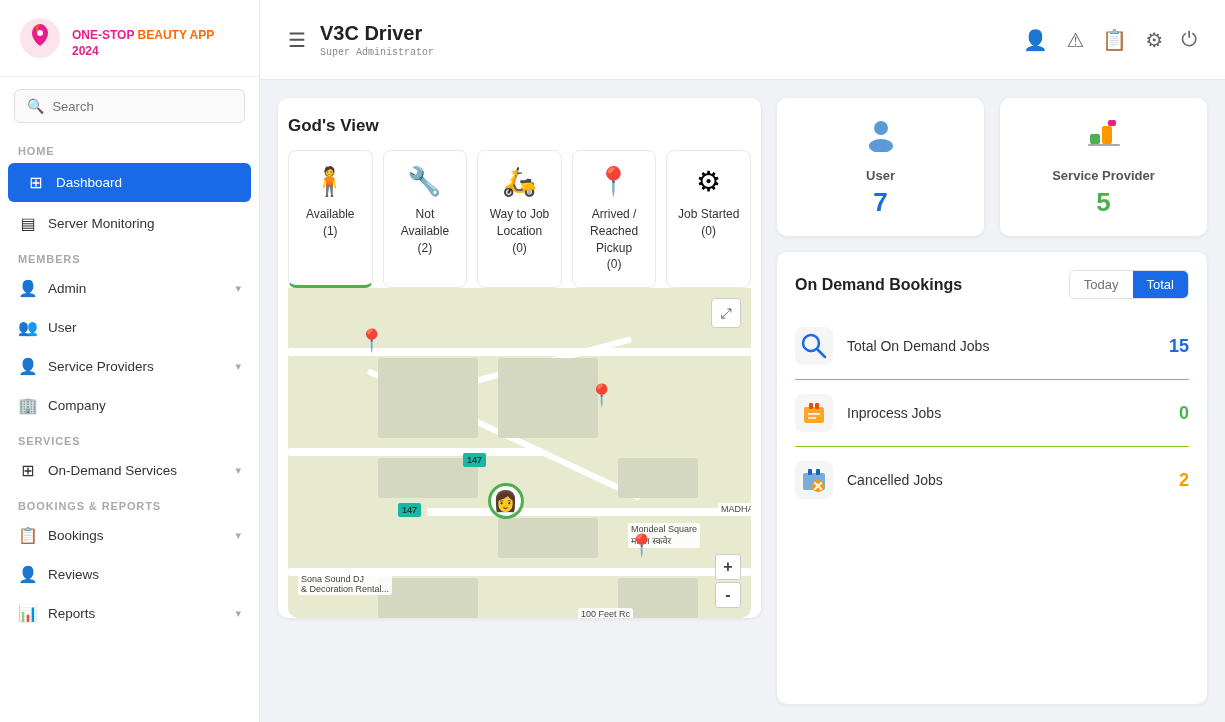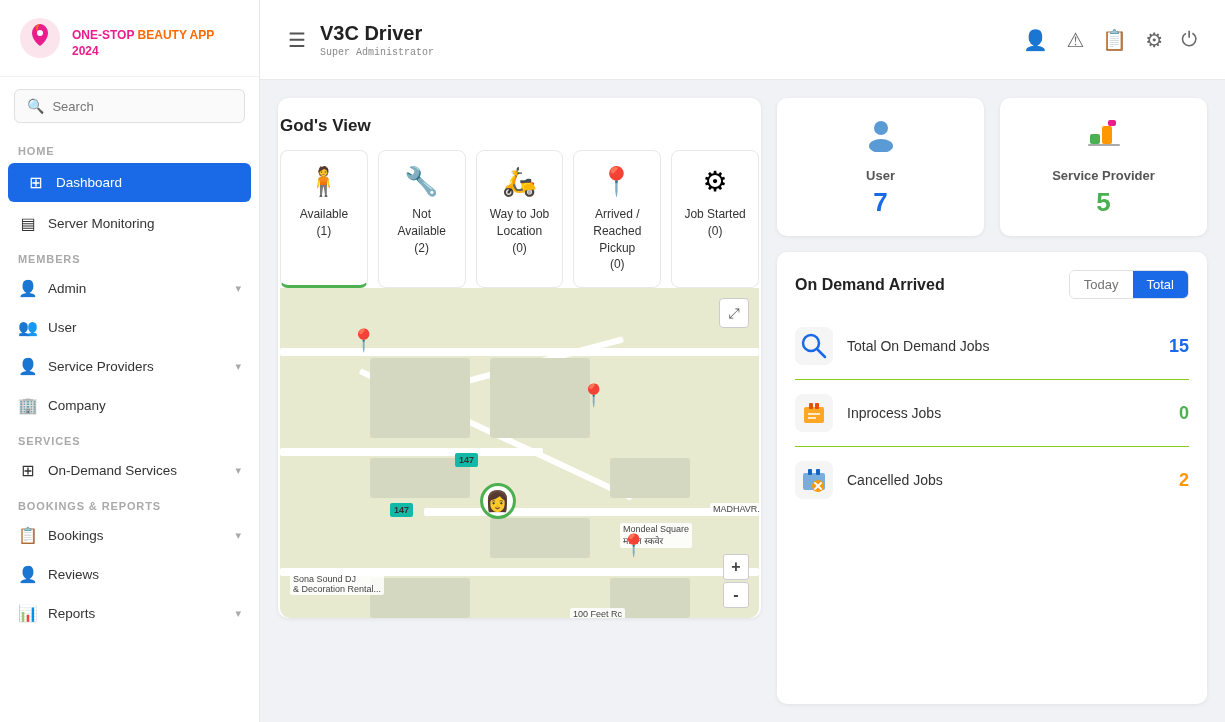--- a/index.html
+++ b/index.html
@@ -120,21 +120,21 @@
       background: #f0f2f5;
     }
 
     
     .left-panel { flex: 1; display: flex; flex-direction: column; gap: 16px; margin-right: 16px; }
 
     
     .gods-view-card {
       background: #fff;
       border-radius: 10px;
-      padding: 18px 2px 0;
+      padding: 18px 10px 0;
       box-shadow: 0 1px 4px rgba(0,0,0,0.07);
     }
     .gods-view-title {
       font-size: 17px;
       font-weight: 700;
       color: #222;
       margin-bottom: 14px;
     }
     .status-cards {
       display: flex;
@@ -535,21 +535,21 @@
               <rect x="2" y="28" width="32" height="2" rx="1" fill="#aaa"></rect>
             </svg>
           </div>
           <div class="stat-label">Service Provider</div>
           <div class="stat-value green">5</div>
         </div>
       </div>
 
       <div class="on-demand-card">
         <div class="on-demand-header">
-          <div class="on-demand-title">On Demand Arrived</div>
+          <div class="on-demand-title">On Demand Bookings</div>
           <div class="toggle-btns">
             <button class="toggle-btn">Today</button>
             <button class="toggle-btn active">Total</button>
           </div>
         </div>
 
         <div class="demand-item">
           <div class="demand-item-icon">
             <svg width="28" height="28" viewBox="0 0 28 28">
               <circle cx="11" cy="11" r="8" fill="none" stroke="#1a6ae8" stroke-width="2.5"></circle>

